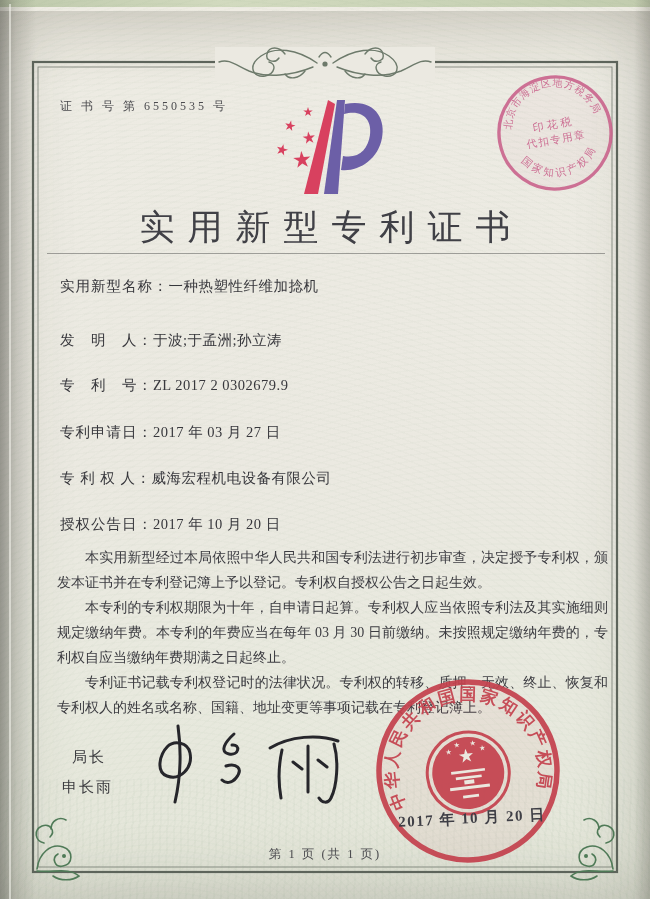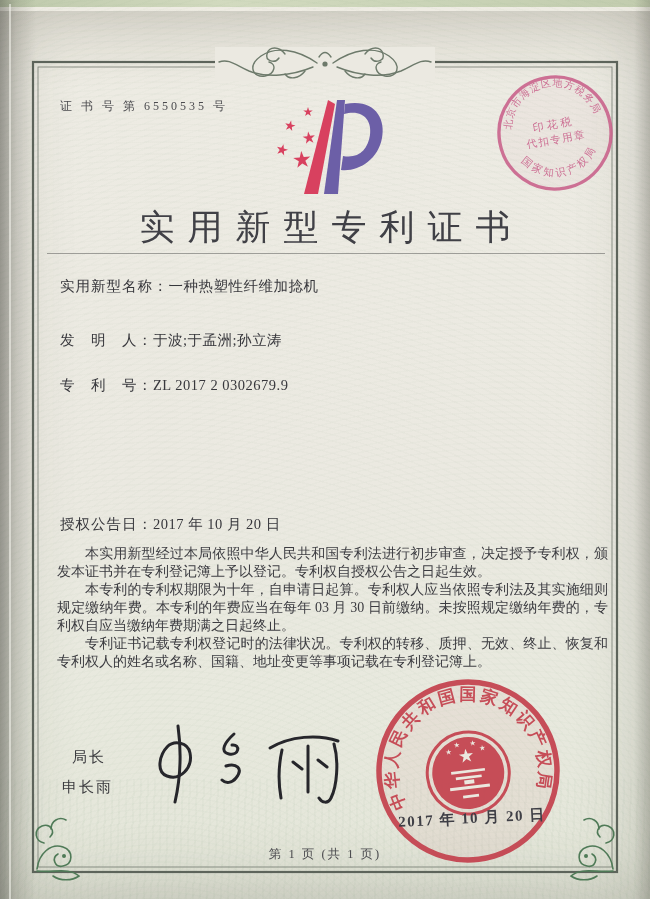--- a/index.html
+++ b/index.html
@@ -26,21 +26,21 @@
 
   .frame-svg,.logo-svg,.seal-svg{position:absolute;}
 
   .cert-no{position:absolute;left:60px;top:90px;font-size:12px;letter-spacing:3px;color:#4b4b4f;margin-top:8px;}
   .title{position:absolute;left:0;right:0;top:192px;text-align:center;font-size:35px;
     letter-spacing:13px;color:#404046;text-indent:13px;margin-top:12px;}
   .title-rule{position:absolute;left:47px;top:253px;width:558px;height:1px;background:rgba(95,95,92,.55);}
 
   .field{position:absolute;left:60px;font-size:14.5px;color:#37373c;letter-spacing:.5px;white-space:nowrap;}
   .field .lab{letter-spacing:1px;}
-  .body-text{position:absolute;left:57px;top:545px;width:551px;font-size:14px;line-height:18px;
+  .body-text{position:absolute;left:57px;top:545px;width:551px;font-size:14px;line-height:25px;
     text-align:justify;color:#3c3c41;}
   .body-text p{margin:0;text-indent:2em;}
 
   .signer-role{position:absolute;left:72px;top:748px;font-size:15px;color:#3a3a3e;letter-spacing:2px;
     font-family:Liberation Mono, monospace;}
   .signer-name{position:absolute;left:62px;top:778px;font-size:15px;color:#3a3a3e;letter-spacing:2px;
     font-family:"Liberation Sans","DejaVu Sans",sans-serif;}
 
   .seal-date{position:absolute;left:372px;top:809px;width:200px;text-align:center;font-size:15px;
     color:#3f3f46;letter-spacing:1.5px;z-index:6;transform:rotate(-3deg);font-weight:bold;}
@@ -134,20 +134,26 @@
   <div class="title-rule"></div>
 
   <div class="field" style="top:331px">
     <span class="lab">发　明　人：</span><span>于波;于孟洲;孙立涛</span>
   </div>
   <div class="field" style="top:277px">
     <span class="lab">实用新型名称：</span><span>一种热塑性纤维加捻机</span>
   </div>
   <div class="field" style="top:376px">
     <span class="lab">专　利　号：</span><span>ZL 2017 2 0302679.9</span>
+  </div>
+  <div class="field" style="top:423px">
+    <span class="lab">专利申请日：</span><span>2017 年 03 月 27 日</span>
+  </div>
+  <div class="field" style="top:469px">
+    <span class="lab">专 利 权 人：</span><span>威海宏程机电设备有限公司</span>
   </div>
   <div class="field" style="top:515px">
     <span class="lab">授权公告日：</span><span>2017 年 10 月 20 日</span>
   </div>
 
   <div class="body-text">
     <p>本实用新型经过本局依照中华人民共和国专利法进行初步审查，决定授予专利权，颁发本证书并在专利登记簿上予以登记。专利权自授权公告之日起生效。</p>
     <p>本专利的专利权期限为十年，自申请日起算。专利权人应当依照专利法及其实施细则规定缴纳年费。本专利的年费应当在每年 03 月 30 日前缴纳。未按照规定缴纳年费的，专利权自应当缴纳年费期满之日起终止。</p>
     <p>专利证书记载专利权登记时的法律状况。专利权的转移、质押、无效、终止、恢复和专利权人的姓名或名称、国籍、地址变更等事项记载在专利登记簿上。</p>
   </div>

